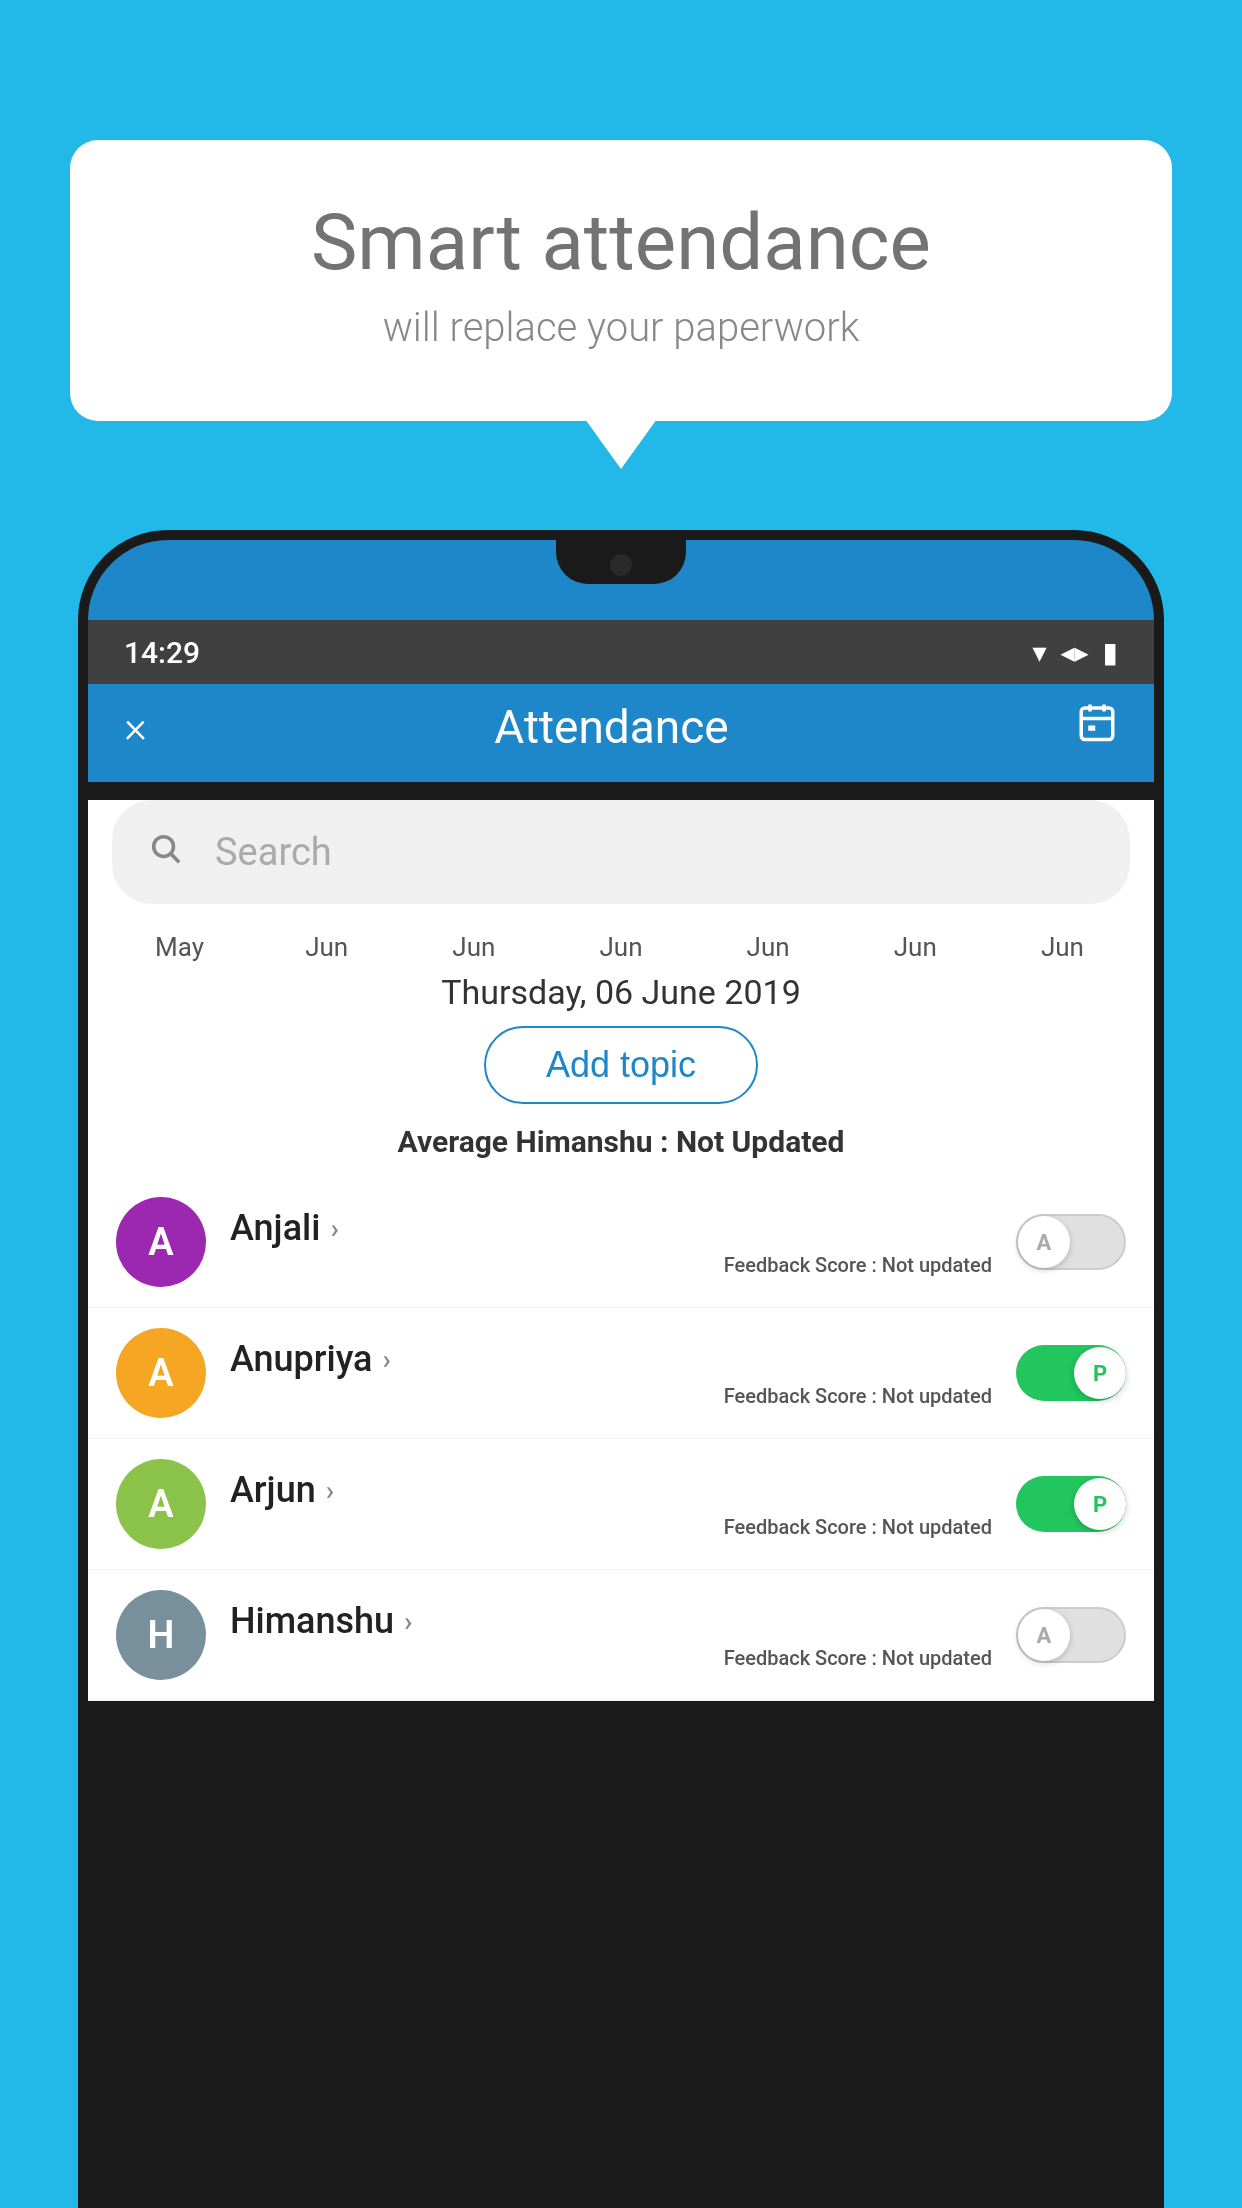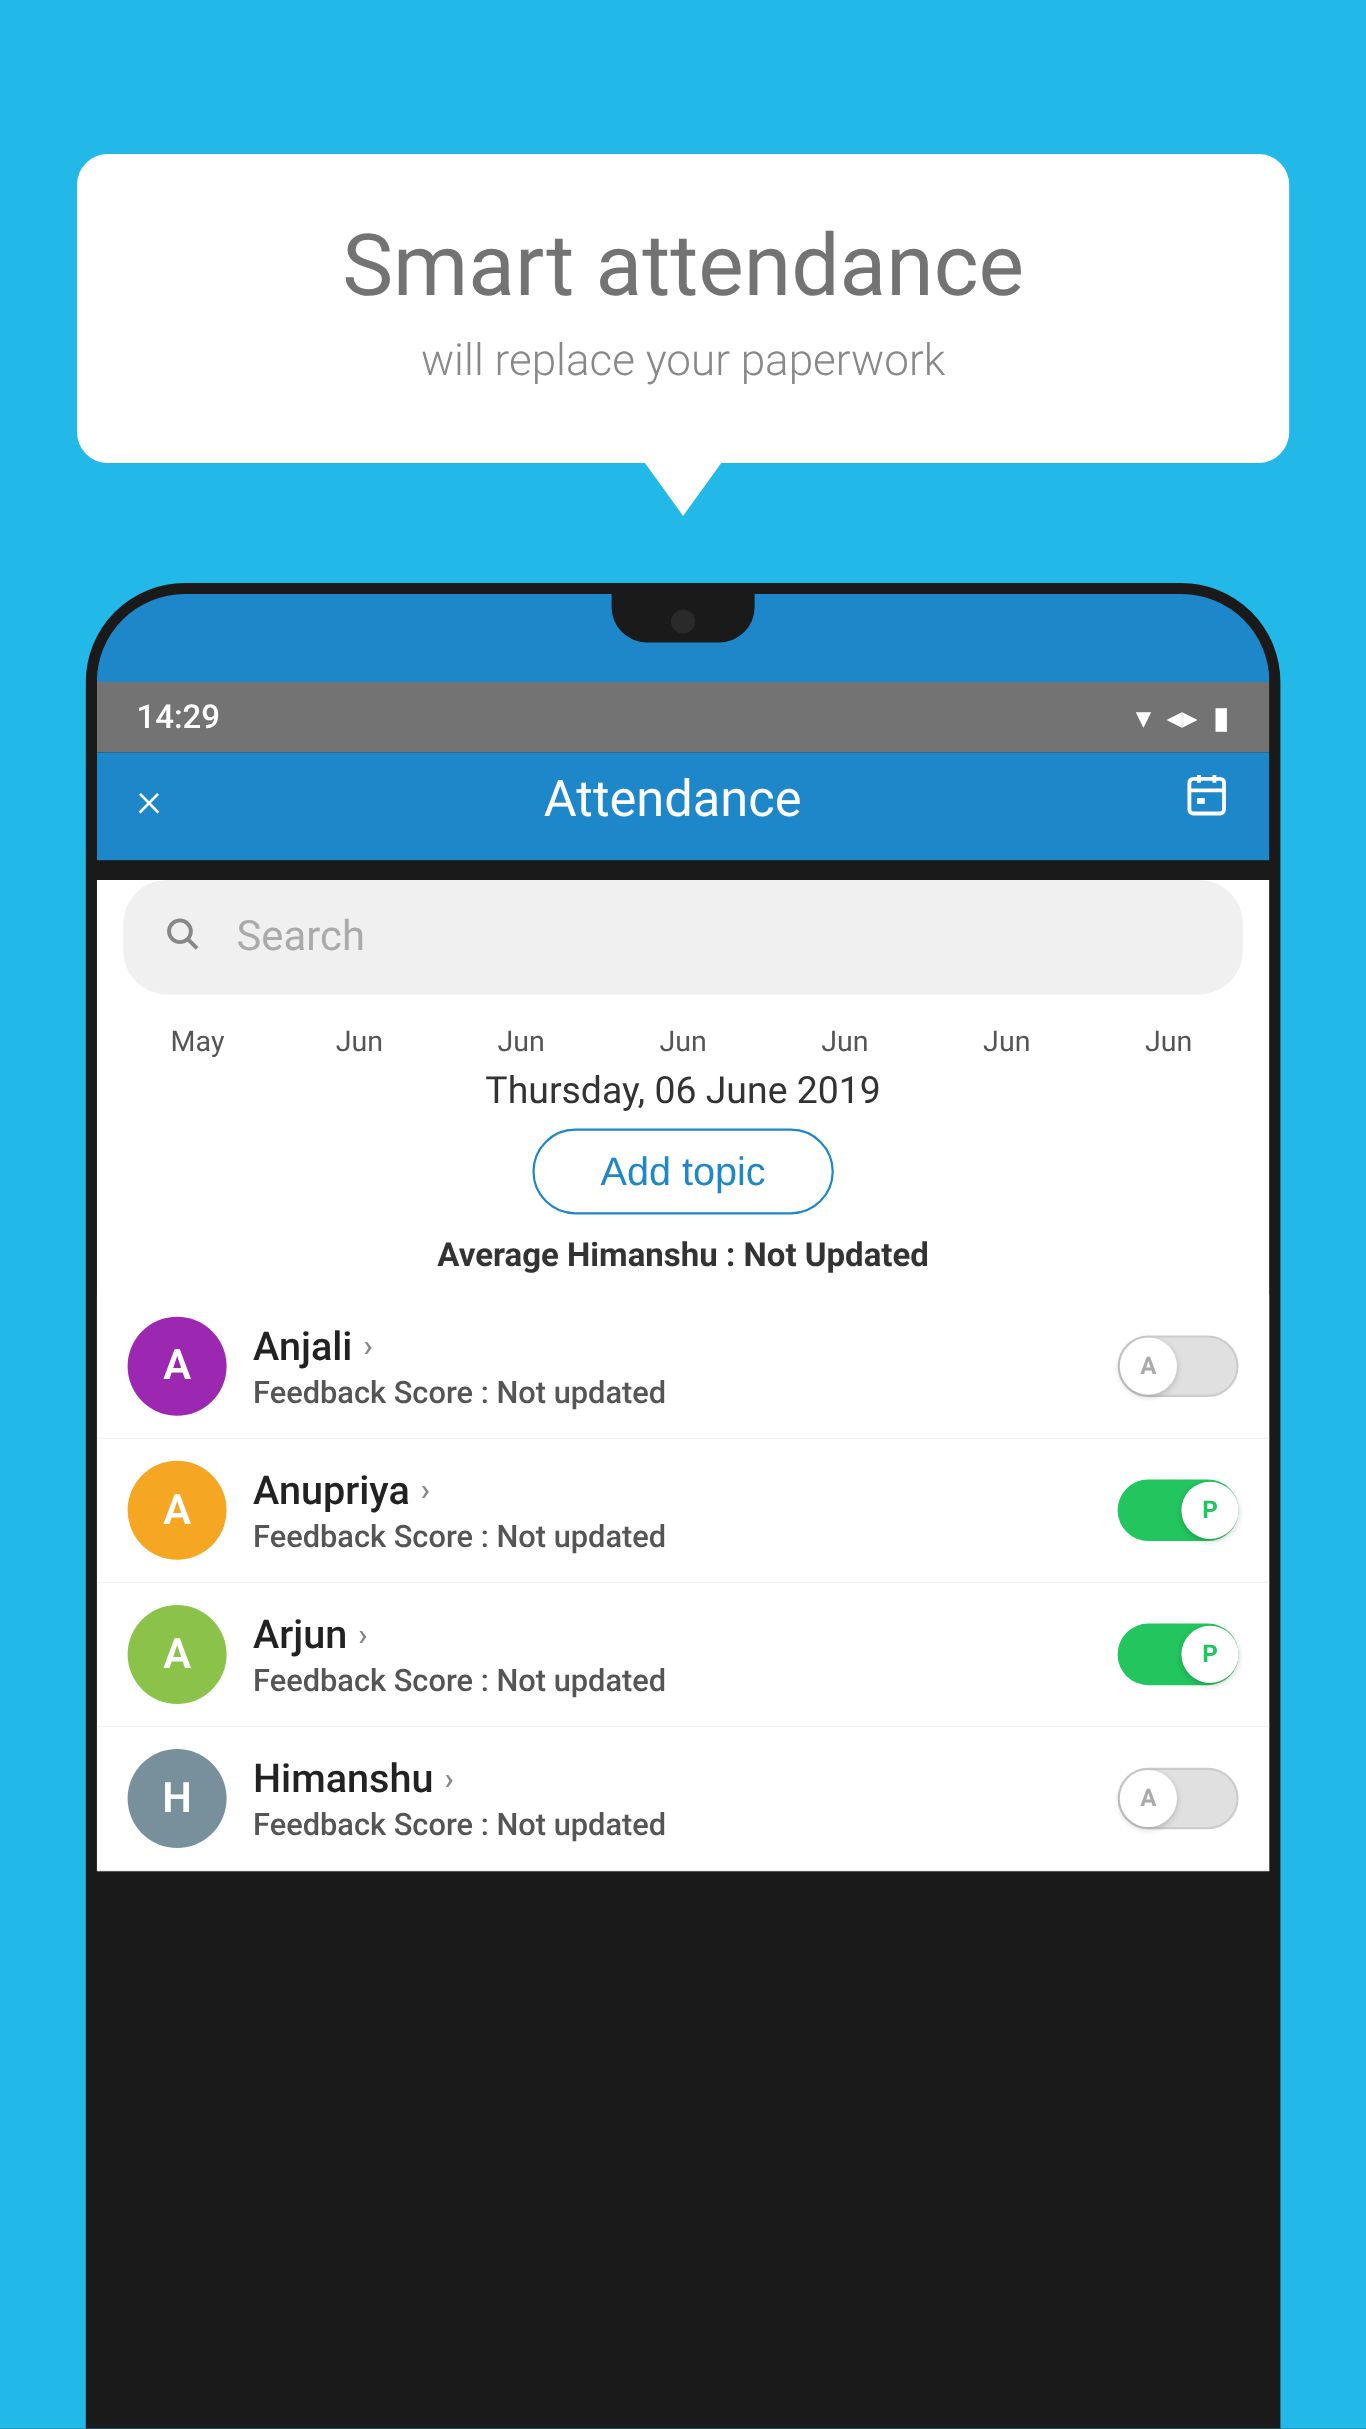--- a/index.html
+++ b/index.html
@@ -98,21 +98,21 @@
       top: 14px;
       left: 50%;
       transform: translateX(-50%);
       width: 22px;
       height: 22px;
       background: #2a2a2a;
       border-radius: 50%;
     }
 
     .status-bar {
-      background: #737373;
+      background: #404040;
       padding: 0 36px;
       height: 64px;
       display: flex;
       align-items: center;
       justify-content: space-between;
     }
 
     .status-time {
       color: white;
       font-size: 30px;
@@ -309,23 +309,24 @@
       align-items: center;
       gap: 10px;
     }
 
     .student-name .chevron {
       font-size: 28px;
       color: #888;
     }
 
     .student-feedback {
-      font-size: 28px;
+      font-size: 20px;
       color: #888;
       margin-top: 4px;
+      text-align: right;
     }
 
     .student-feedback span {
       font-weight: 500;
       color: #555;
     }
 
     
     .toggle-wrap {
       display: flex;

